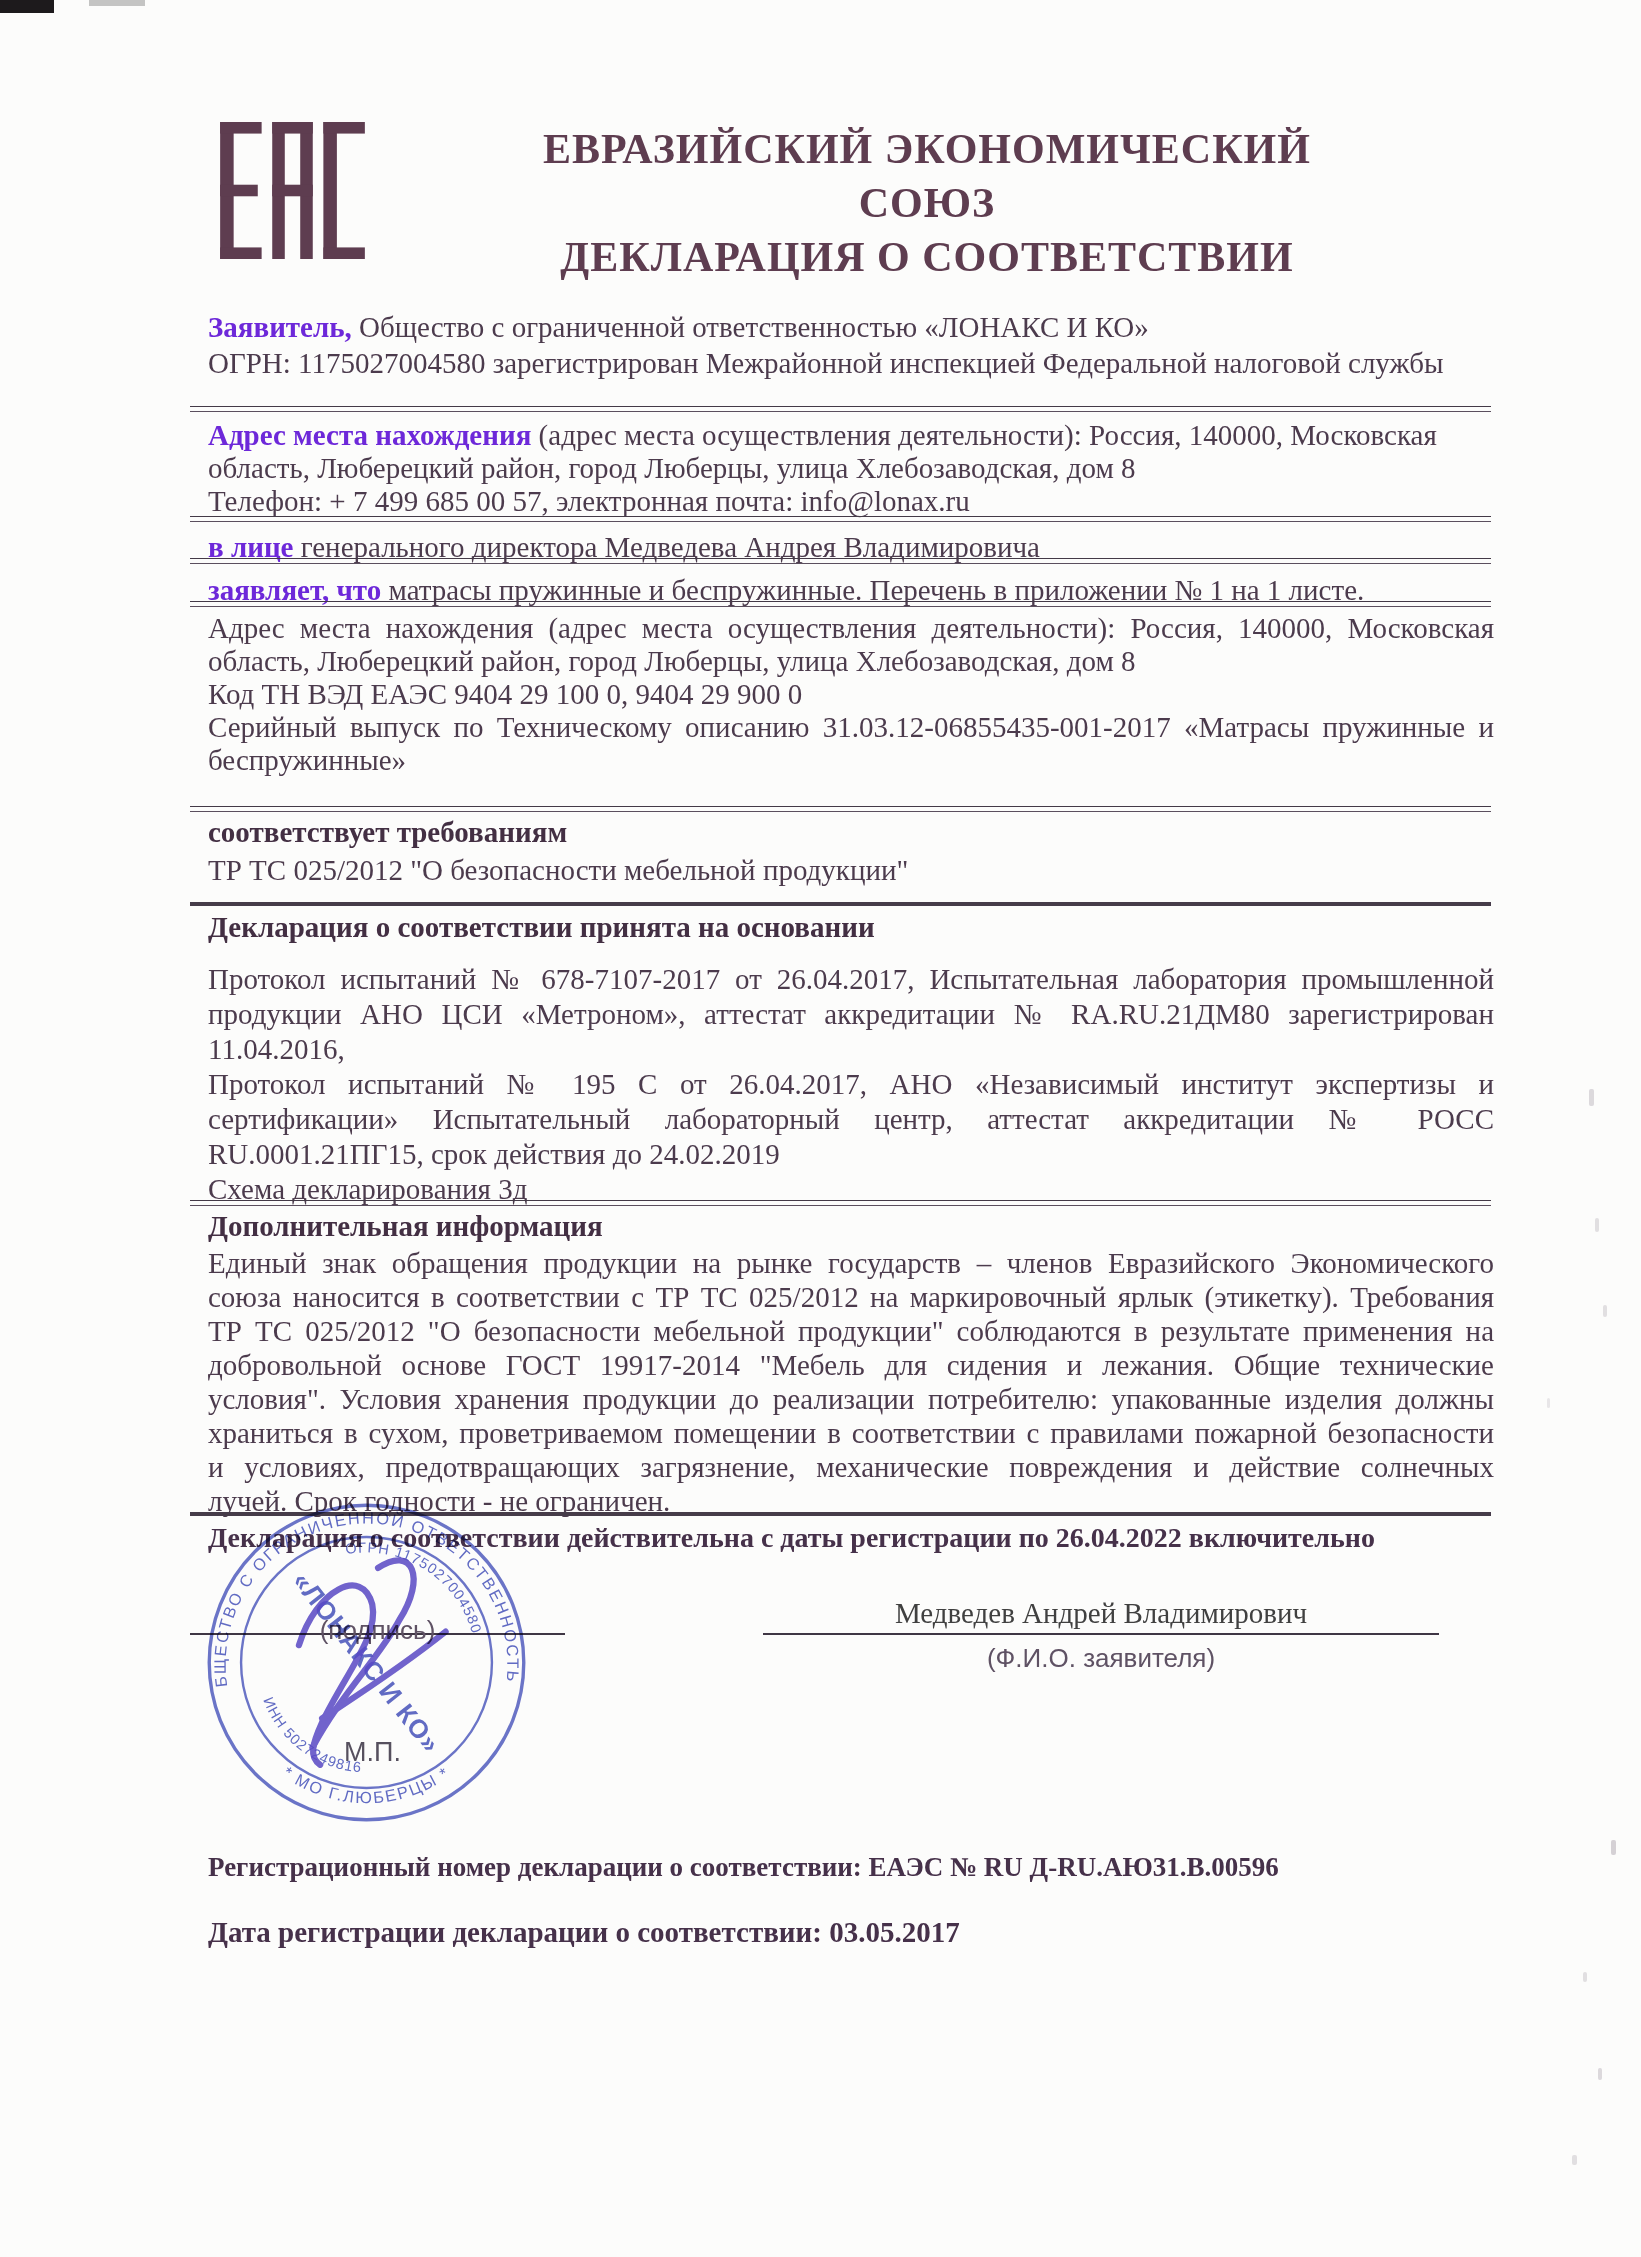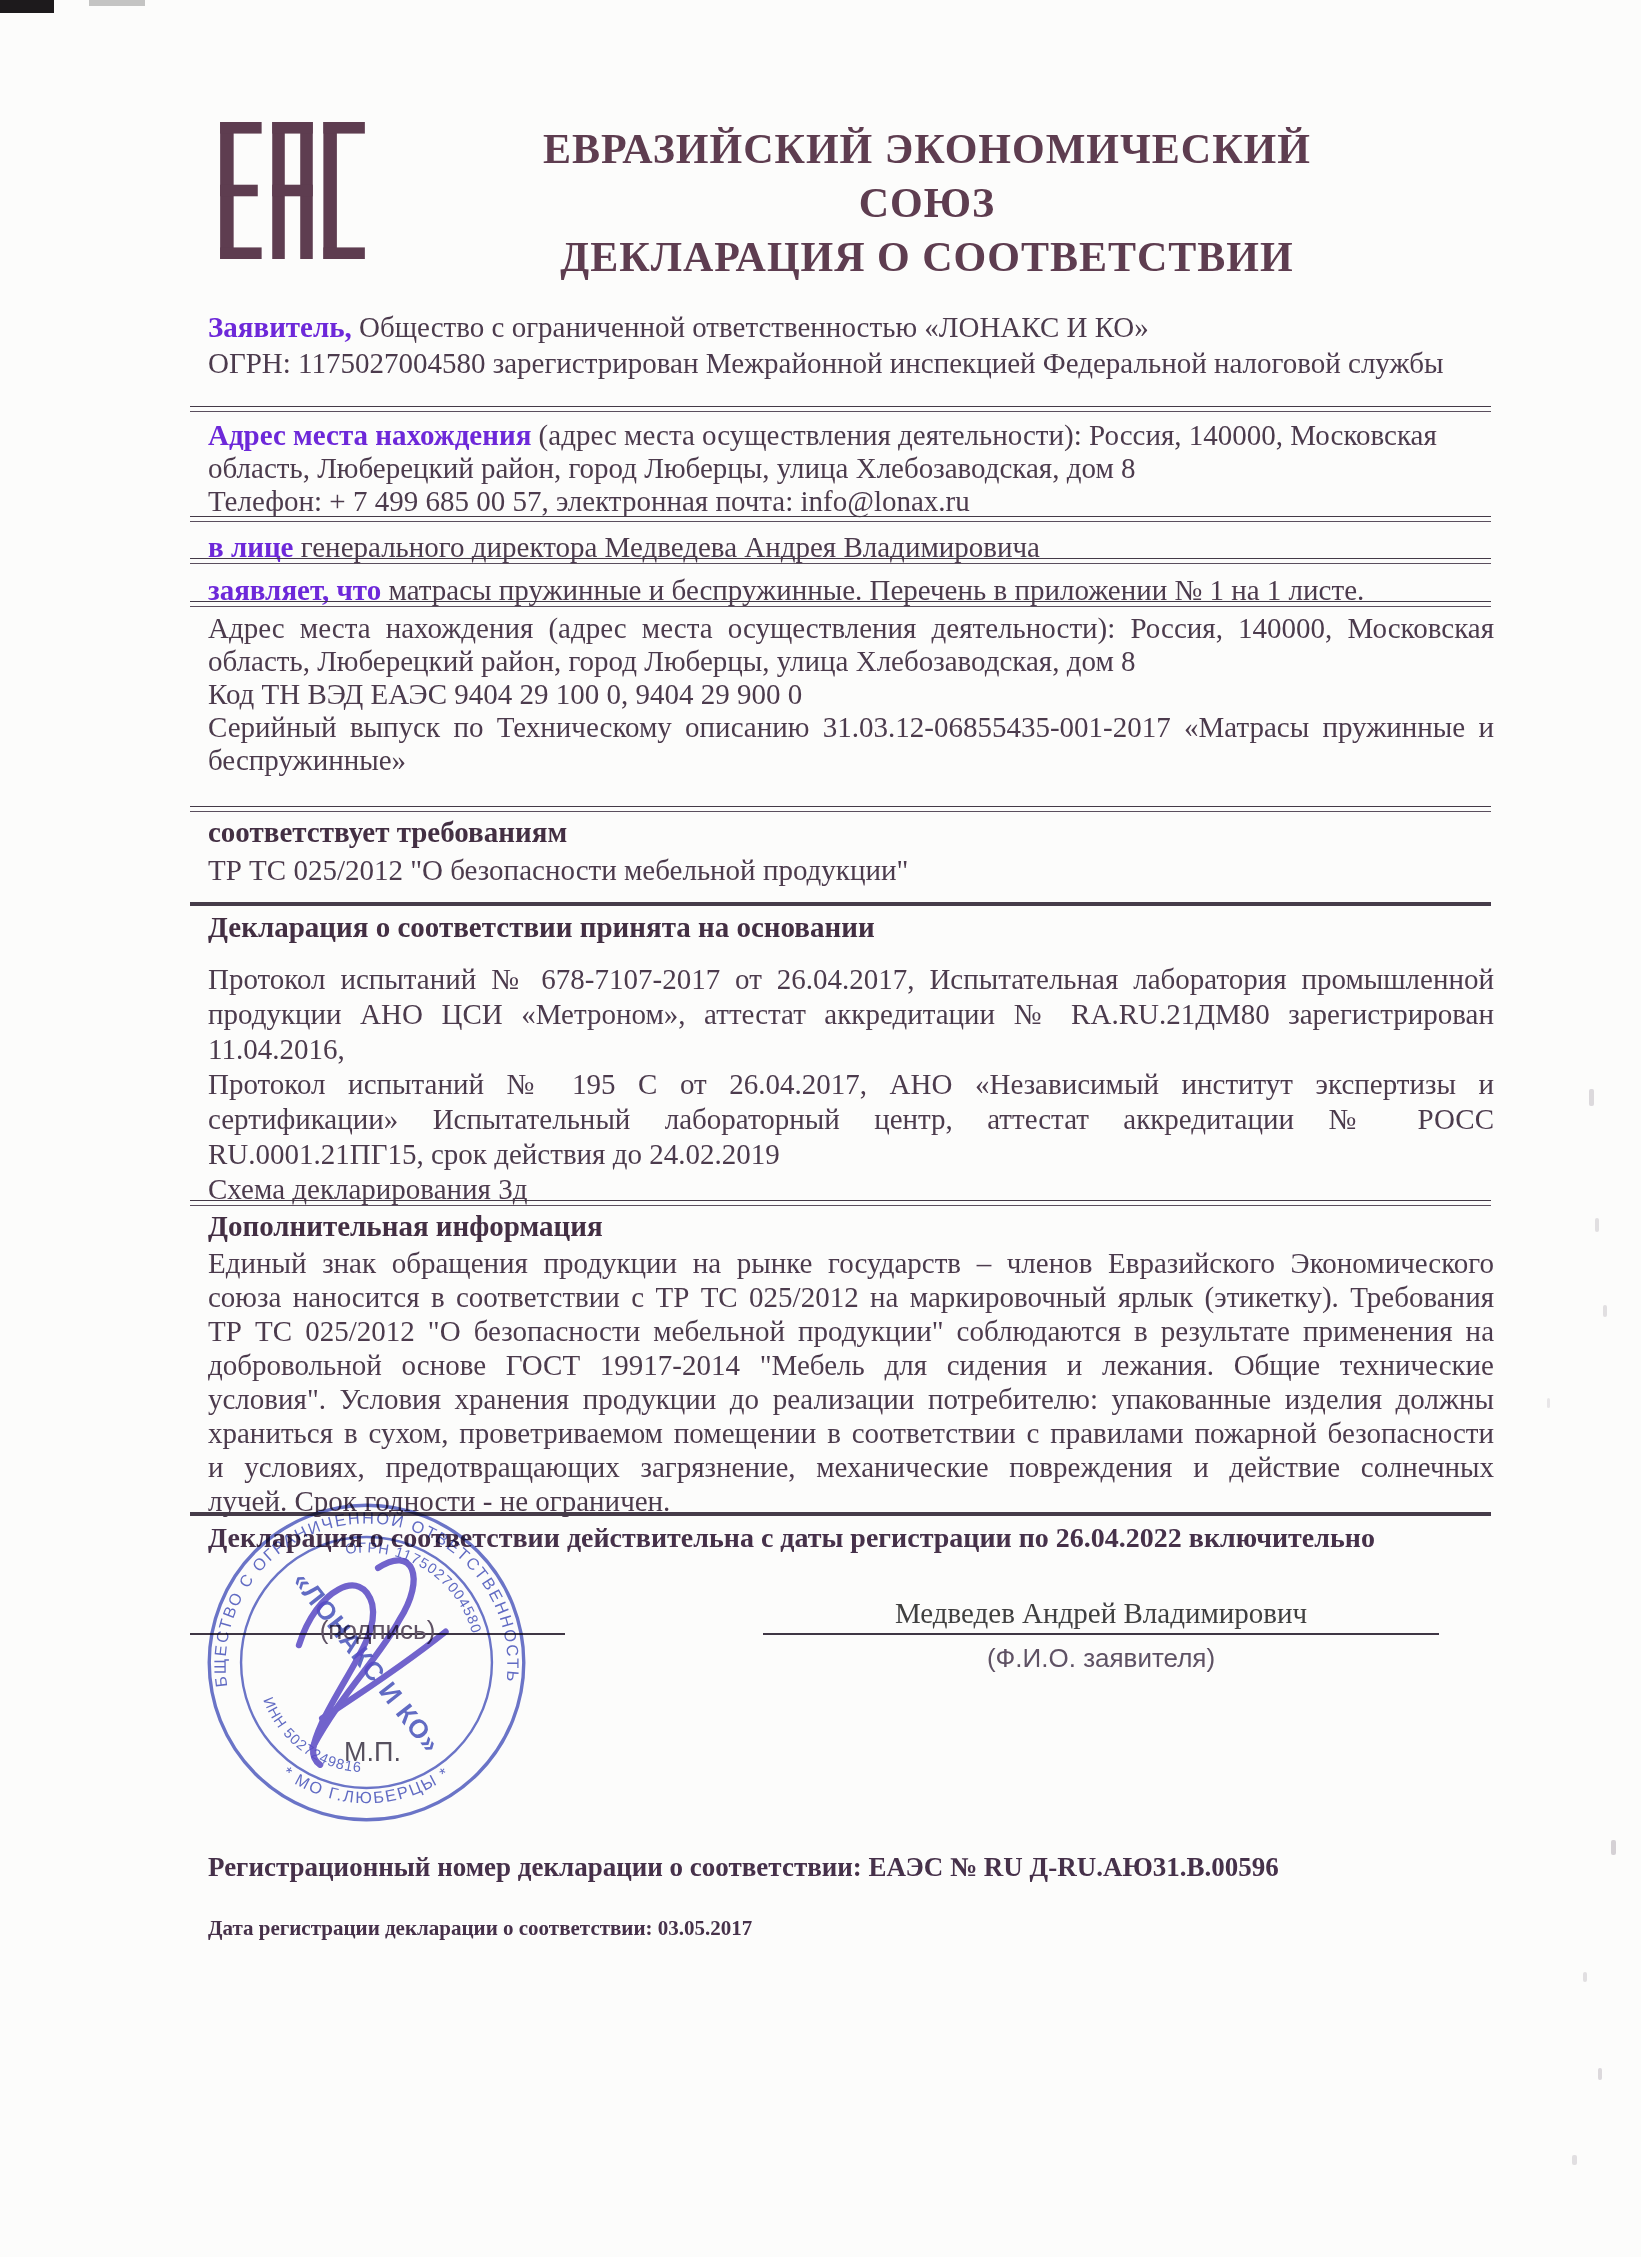--- a/index.html
+++ b/index.html
@@ -175,14 +175,14 @@
     <text transform="rotate(52)" x="0" y="9" text-anchor="middle" font-size="27" font-weight="bold" letter-spacing="1">«ЛОНАКС И КО»</text>
   </g>
   <g stroke="#5a49c8" stroke-width="6.5" fill="none" stroke-linecap="round" opacity="0.85">
     <path d="M 12 -98 C 48 -122 62 -88 34 -44 C 14 -6 -26 32 -56 88"></path>
     <path d="M -70 -18 C -52 -76 -4 -100 6 -60 C 13 -28 -22 12 -46 62 C -56 84 -60 98 -48 106"></path>
     <path d="M -46 58 C -16 38 32 8 82 -32"></path>
   </g>
 </svg>
 
 <div class="boldline" style="top:1852px;width:1286px;font-size:27px;">Регистрационный номер декларации о соответствии: ЕАЭС № RU Д-RU.АЮ31.В.00596</div>
-<div class="boldline" style="top:1916px;width:1286px;font-size:21px;">Дата регистрации декларации о соответствии: 03.05.2017</div>
+<div class="boldline" style="top:1916px;width:1286px;font-size:29px;">Дата регистрации декларации о соответствии: 03.05.2017</div>
 
 
 </body></html>

